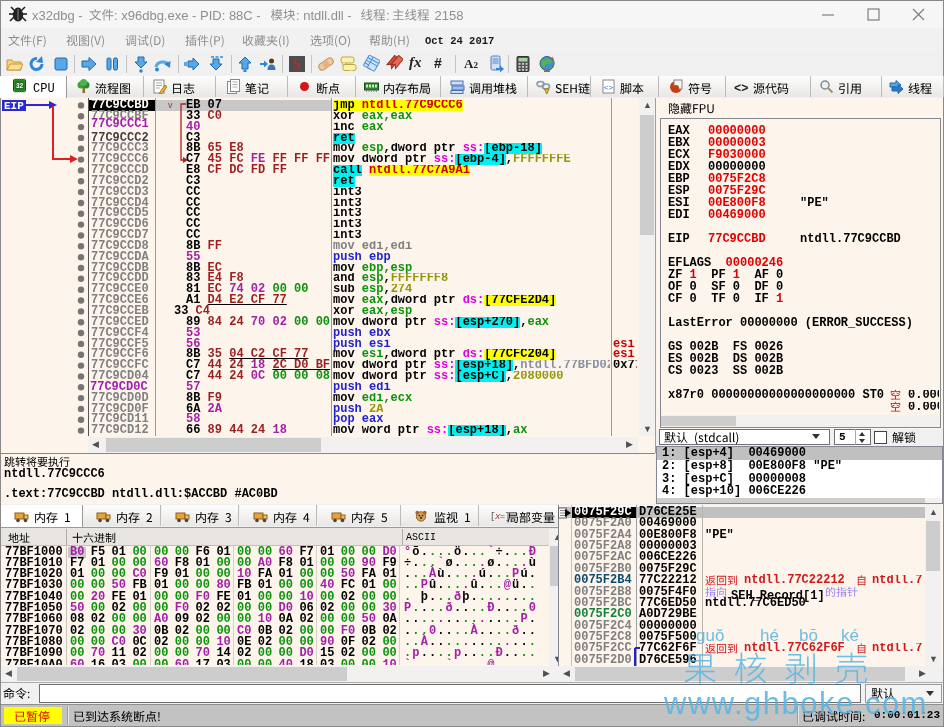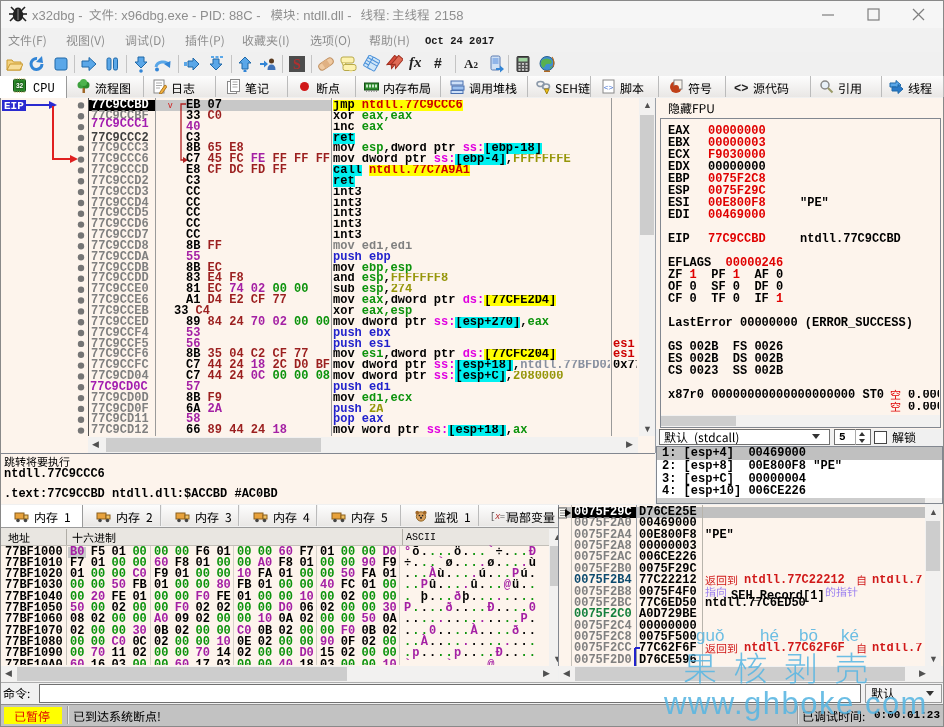--- a/index.html
+++ b/index.html
@@ -17,21 +17,21 @@
 .grn{color:#0c930c}
 .blu{color:#2222cc}
 .mag{color:#e000e0}
 .olv{color:#96960a}
 .mar{color:#9b1f1f}
 .pur{color:#a420a4}
 .red{color:#cc0000}
 .slt{color:#8890a0}
 .yhl{background:#ffff00}
 .chl{background:#00f0f0}
-.u{text-decoration-color:#000}
+.u{text-decoration:underline;text-decoration-color:#000}
 .sb{position:absolute;background:#f2f1f0}
 .sbthumb{position:absolute;background:#cdcdcd}
 .sbarrow{position:absolute;color:#505050;font-size:9px;line-height:9px;font-family:"Liberation Sans"}
 .frame{position:absolute;border:1px solid #828790}
 </style></head><body>
 <div class="win"></div>
 <div class="titlebar"></div>
 <div class="menubar"></div>
 <svg class="abs" style="left:8px;top:5px" width="20" height="19" viewBox="0 0 20 19">
 <g stroke="#222" stroke-width="1.6" fill="none">
@@ -488,21 +488,21 @@
 <div class="abs" style="left:834px;top:429px;width:37px;height:16px;background:#fff;border:1px solid #707070"></div>
 <div class="abs" style="left:839px;top:431px;font-size:11px;font-family:'Liberation Mono';font-weight:bold">5</div>
 <div class="abs" style="left:855px;top:429px;width:16px;height:16px;border-left:1px solid #aaa"></div>
 <div class="abs" style="left:859px;top:432px;width:0;height:0;border-left:3.5px solid transparent;border-right:3.5px solid transparent;border-bottom:4px solid #333"></div>
 <div class="abs" style="left:859px;top:439px;width:0;height:0;border-left:3.5px solid transparent;border-right:3.5px solid transparent;border-top:4px solid #333"></div>
 <div class="abs" style="left:874px;top:431px;width:13px;height:13px;background:#fff;border:1px solid #444"></div>
 <div class="frame" style="left:656px;top:446px;width:287px;height:58px;background:#fff"></div>
 <div class="abs" style="left:657px;top:447px;width:285px;height:13px;background:#c0c0c0"></div>
 <div class="row" style="left:662px;top:447.0px;line-height:13px">1: [esp+4]  00469000</div>
 <div class="row" style="left:662px;top:459.8px;line-height:13px">2: [esp+8]  00E800F8 "PE"</div>
-<div class="row" style="left:662px;top:472.6px;line-height:13px">3: [esp+C]  00000004</div>
+<div class="row" style="left:662px;top:472.6px;line-height:13px">3: [esp+C]  00000008</div>
 <div class="row" style="left:662px;top:485.4px;line-height:13px">4: [esp+10] 006CE226</div>
 <div class="sb" style="left:657px;top:498px;width:285px;height:5px"></div>
 <div class="sbthumb" style="left:657px;top:498px;width:268px;height:5px"></div>
 <div class="abs cream" style="left:1px;top:453px;width:654px;height:51px;border-top:1px solid #828790"></div>
 <div class="row" style="left:4px;top:469px">ntdll.77C9CCC6</div>
 <div class="row" style="left:4px;top:489px">.text:77C9CCBD ntdll.dll:$ACCBD #AC0BD</div>
 <div class="abs" style="left:1px;top:505px;width:557px;height:23px;background:#f1f1f1;border-bottom:1px solid #9a9a9a"></div>
 <div class="tabsel" style="left:1px;width:82px;top:505px;border-left:none;"></div>
 <svg class="abs" style="left:14px;top:509px" width="15" height="14" viewBox="0 0 15 14">
     <rect x="1" y="4" width="9" height="6" fill="#e8a23c" stroke="#8a5f1c"></rect>

